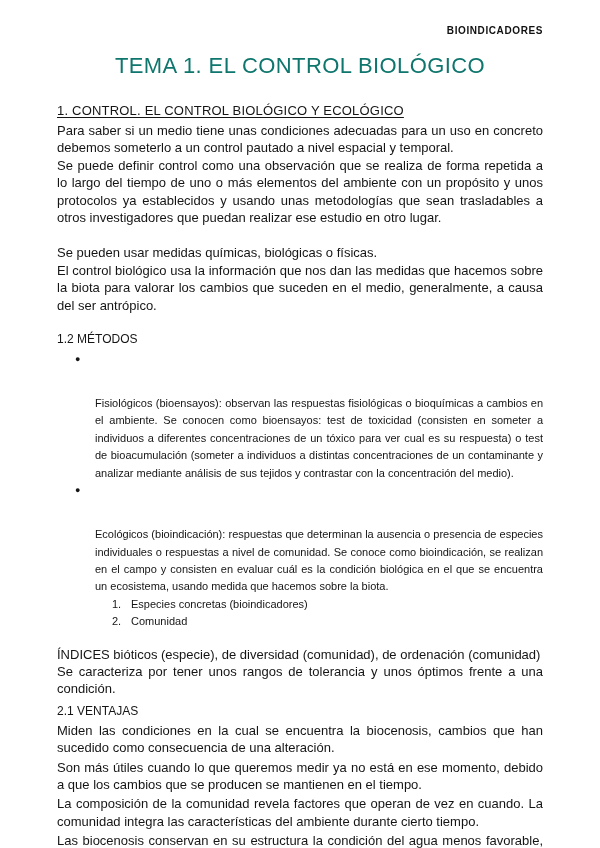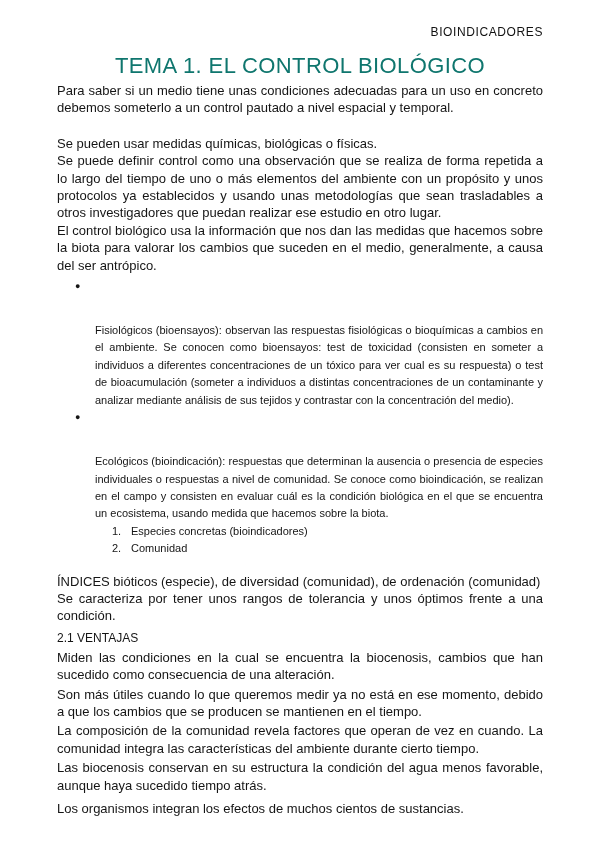--- a/index.html
+++ b/index.html
@@ -11,22 +11,22 @@
     box-sizing: border-box;
     padding: 26px 57px 20px 57px;
     font-family: "Liberation Sans", sans-serif;
     color: #151515;
     overflow: hidden;
   }
   .doc-header {
     position: absolute;
     top: 25px;
     right: 57px;
-    font-size: 12px;
-    font-weight: 400;
+    font-size: 10px;
+    font-weight: 700;
     letter-spacing: 0.6px;
     color: #111;
   }
   .doc-title {
     margin: 27px 0 0 0;
     text-align: center;
     font-size: 22px;
     line-height: 26px;
     font-weight: 400;
     letter-spacing: 0.4px;
@@ -89,26 +89,28 @@
 </style>
 </head>
 <body>
 
 <div class="page">
 
   <div class="doc-header">BIOINDICADORES</div>
 
   <h1 class="doc-title">TEMA 1. EL CONTROL BIOLÓGICO</h1>
 
+  <h2 class="h-underline">1. CONTROL. EL CONTROL BIOLÓGICO Y ECOLÓGICO</h2>
 
   <p class="body-par first-par">Para saber si un medio tiene unas condiciones adecuadas para un uso en concreto debemos someterlo a un control pautado a nivel espacial y temporal.</p>
+  <p class="body-par">Se puede definir control como una observación que se realiza de forma repetida a lo largo del tiempo de uno o más elementos del ambiente con un propósito y unos protocolos ya establecidos y usando unas metodologías que sean trasladables a otros investigadores que puedan realizar ese estudio en otro lugar.</p>
   <p class="body-par gap-before">Se pueden usar medidas químicas, biológicas o físicas.</p>
-  <p class="body-par">Se puede definir control como una observación que se realiza de forma repetida a lo largo del tiempo de uno o más elementos del ambiente con un propósito y unos protocolos ya establecidos y usando unas metodologías que sean trasladables a otros investigadores que puedan realizar ese estudio en otro lugar.</p>
   <p class="body-par">El control biológico usa la información que nos dan las medidas que hacemos sobre la biota para valorar los cambios que suceden en el medio, generalmente, a causa del ser antrópico.</p>
 
+  <h3 class="h-sub">1.2 MÉTODOS</h3>
 
   <div class="bullet-list">
     <div class="bullet-item">
       <span class="bullet-dot">●</span>
       <div class="bullet-text">Fisiológicos (bioensayos): observan las respuestas fisiológicas o bioquímicas a cambios en el ambiente. Se conocen como bioensayos: test de toxicidad (consisten en someter a individuos a diferentes concentraciones de un tóxico para ver cual es su respuesta) o test de bioacumulación (someter a individuos a distintas concentraciones de un contaminante y analizar mediante análisis de sus tejidos y contrastar con la concentración del medio).</div>
     </div>
     <div class="bullet-item">
       <span class="bullet-dot">●</span>
       <div class="bullet-text">Ecológicos (bioindicación): respuestas que determinan la ausencia o presencia de especies individuales o respuestas a nivel de comunidad. Se conoce como bioindicación, se realizan en el campo y consisten en evaluar cuál es la condición biológica en el que se encuentra un ecosistema, usando medida que hacemos sobre la biota.</div>
     </div>

